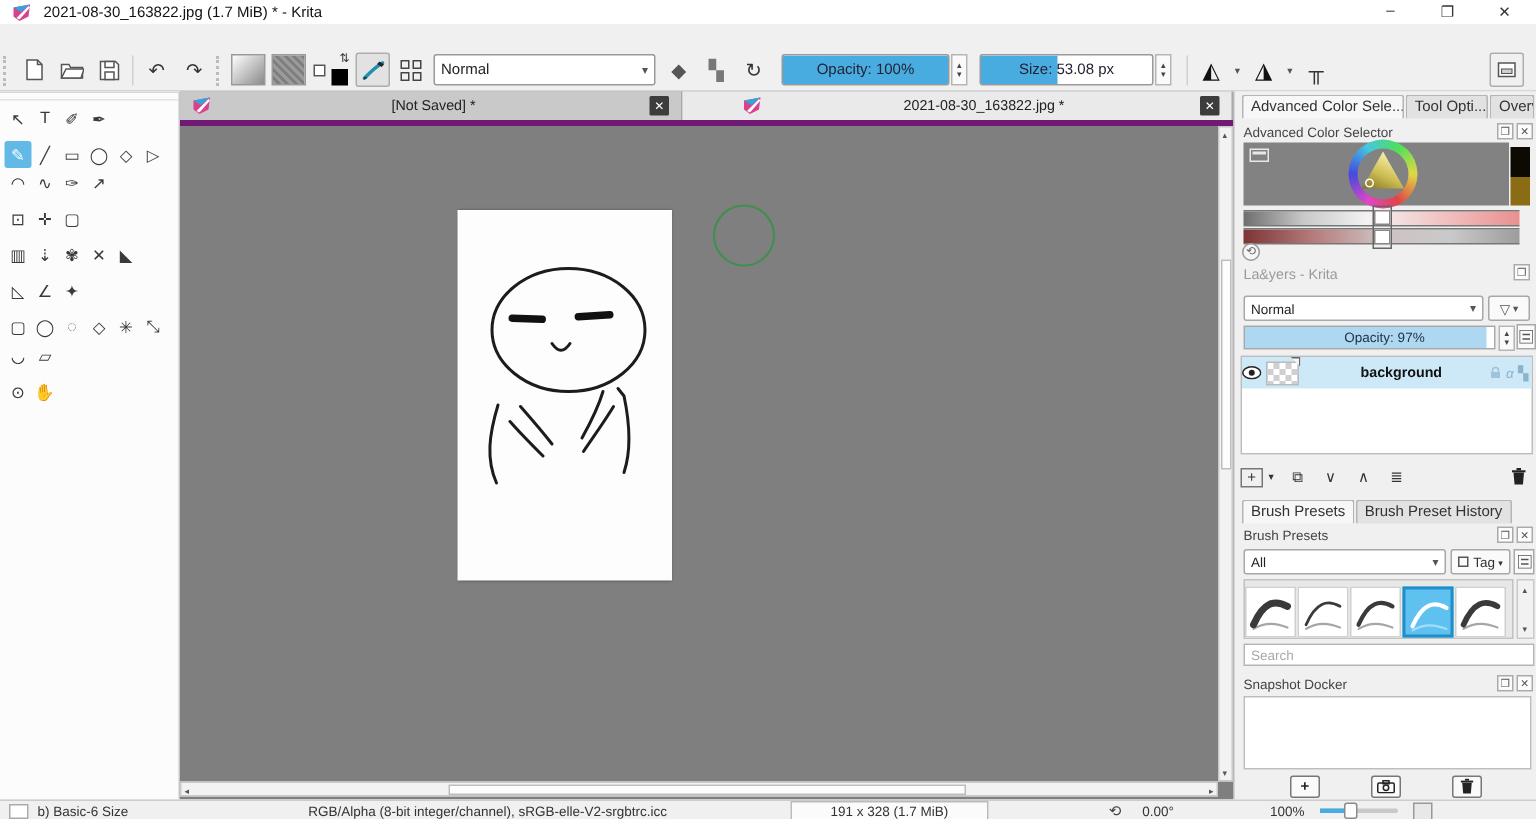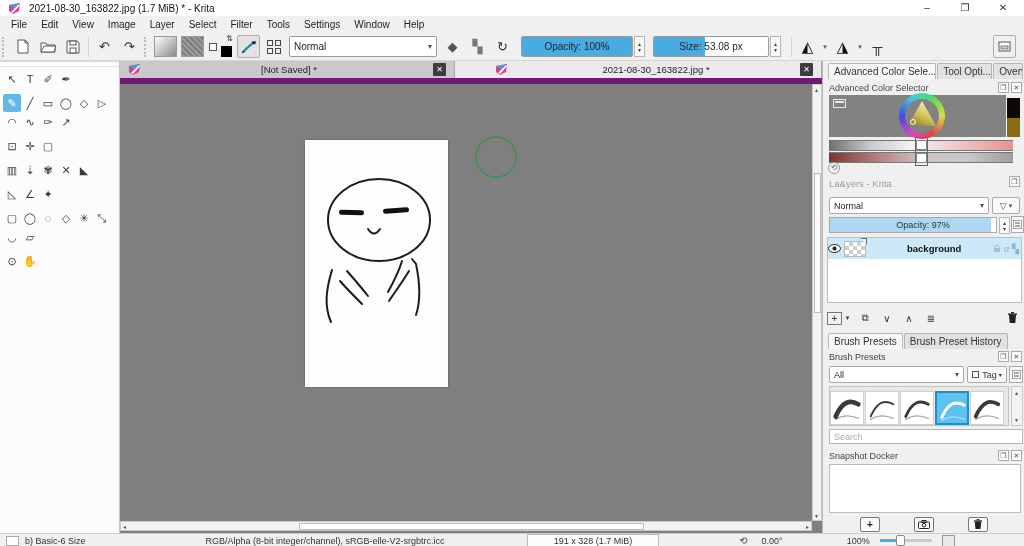--- a/index.html
+++ b/index.html
@@ -48,21 +48,21 @@
   
   #toolbox { left:0; top:61px; width:120px; height:472px; background:#fcfcfc; border-right:1px solid #c5c5c5; border-top:1px solid #d9d9d9; }
   #toolbox .grip { height:5px; border-bottom:1px solid #e3e3e3; margin-bottom:3px; }
   .tool-row { display:flex; padding-left:3px; margin-bottom:1px; }
   .tool-row.gap { margin-top:6px; }
   .tool-btn { width:18px; height:18px; display:flex; align-items:center; justify-content:center; font-size:11px; color:#3a3a3a; border-radius:2px; }
   .tool-btn.sel { background:#63b9e6; color:#fff; }
 
   
   #canvas-region { left:120px; top:61px; width:702px; height:472px; background:#7f7f7f; }
-  #tabbar { position:absolute; left:0; top:0; width:702px; height:23px; background:#d9d9d9; border-bottom:6px solid #701a75; display:flex; }
+  #tabbar { position:absolute; left:0; top:0; width:702px; height:23px; background:#d9d9d9; border-bottom:4px solid #701a75; display:flex; }
   .doc-tab { flex:1; display:flex; align-items:center; position:relative; border-right:1px solid #a8a8a8; }
   .doc-tab .tab-title { flex:1; text-align:center; font-size:9.5px; color:#222; }
   .doc-tab.inactive { background:#c9c9c9; }
   .doc-tab.active { background:#eaeaea;padding-left:32px; }
   .tab-close { width:13px; height:13px; background:#3c3c3c; color:#fff; font-size:8px; display:flex; align-items:center; justify-content:center; border-radius:1px; margin-right:8px; }
   .krita-logo { width:13px; height:13px; margin-left:8px; margin-right:4px; }
   #canvas-viewport { position:absolute; left:0; top:23px; width:692px; height:437px; background:#7f7f7f; overflow:hidden; }
   #white-canvas { position:absolute; left:185px; top:56px; width:143px; height:247px; background:#fdfdfd; box-shadow:0 0 2px rgba(0,0,0,.35); }
   #brush-cursor { position:absolute; left:355px; top:52px; width:42px; height:42px; }
 
@@ -173,33 +173,20 @@
       <polygon points="3,10 11,2 12,3 5,11" fill="#ffffff"></polygon>
     </svg>
     <span class="title">2021-08-30_163822.jpg (1.7 MiB) * - Krita</span>
     <div class="winbtns">
       <div class="winbtn">–</div>
       <div class="winbtn">❐</div>
       <div class="winbtn">✕</div>
     </div>
   </div>
 
-  <div id="menubar" class="abs">
-      <span class="menu-item">File</span>
-      <span class="menu-item">Edit</span>
-      <span class="menu-item">View</span>
-      <span class="menu-item">Image</span>
-      <span class="menu-item">Layer</span>
-      <span class="menu-item">Select</span>
-      <span class="menu-item">Filter</span>
-      <span class="menu-item">Tools</span>
-      <span class="menu-item">Settings</span>
-      <span class="menu-item">Window</span>
-      <span class="menu-item">Help</span>
-    </div>
 
   <div id="toolbar" class="abs">
     <div class="tb-handle"></div>
     <div class="tb-btn">
       <svg width="14" height="15" viewBox="0 0 14 15">
           <path d="M2,1 h7 l3,3 v10 h-10 z" fill="#fff" stroke="#555"></path>
           <path d="M9,1 v3 h3" fill="none" stroke="#555"></path>
         </svg>
     </div>
     <div class="tb-btn">

